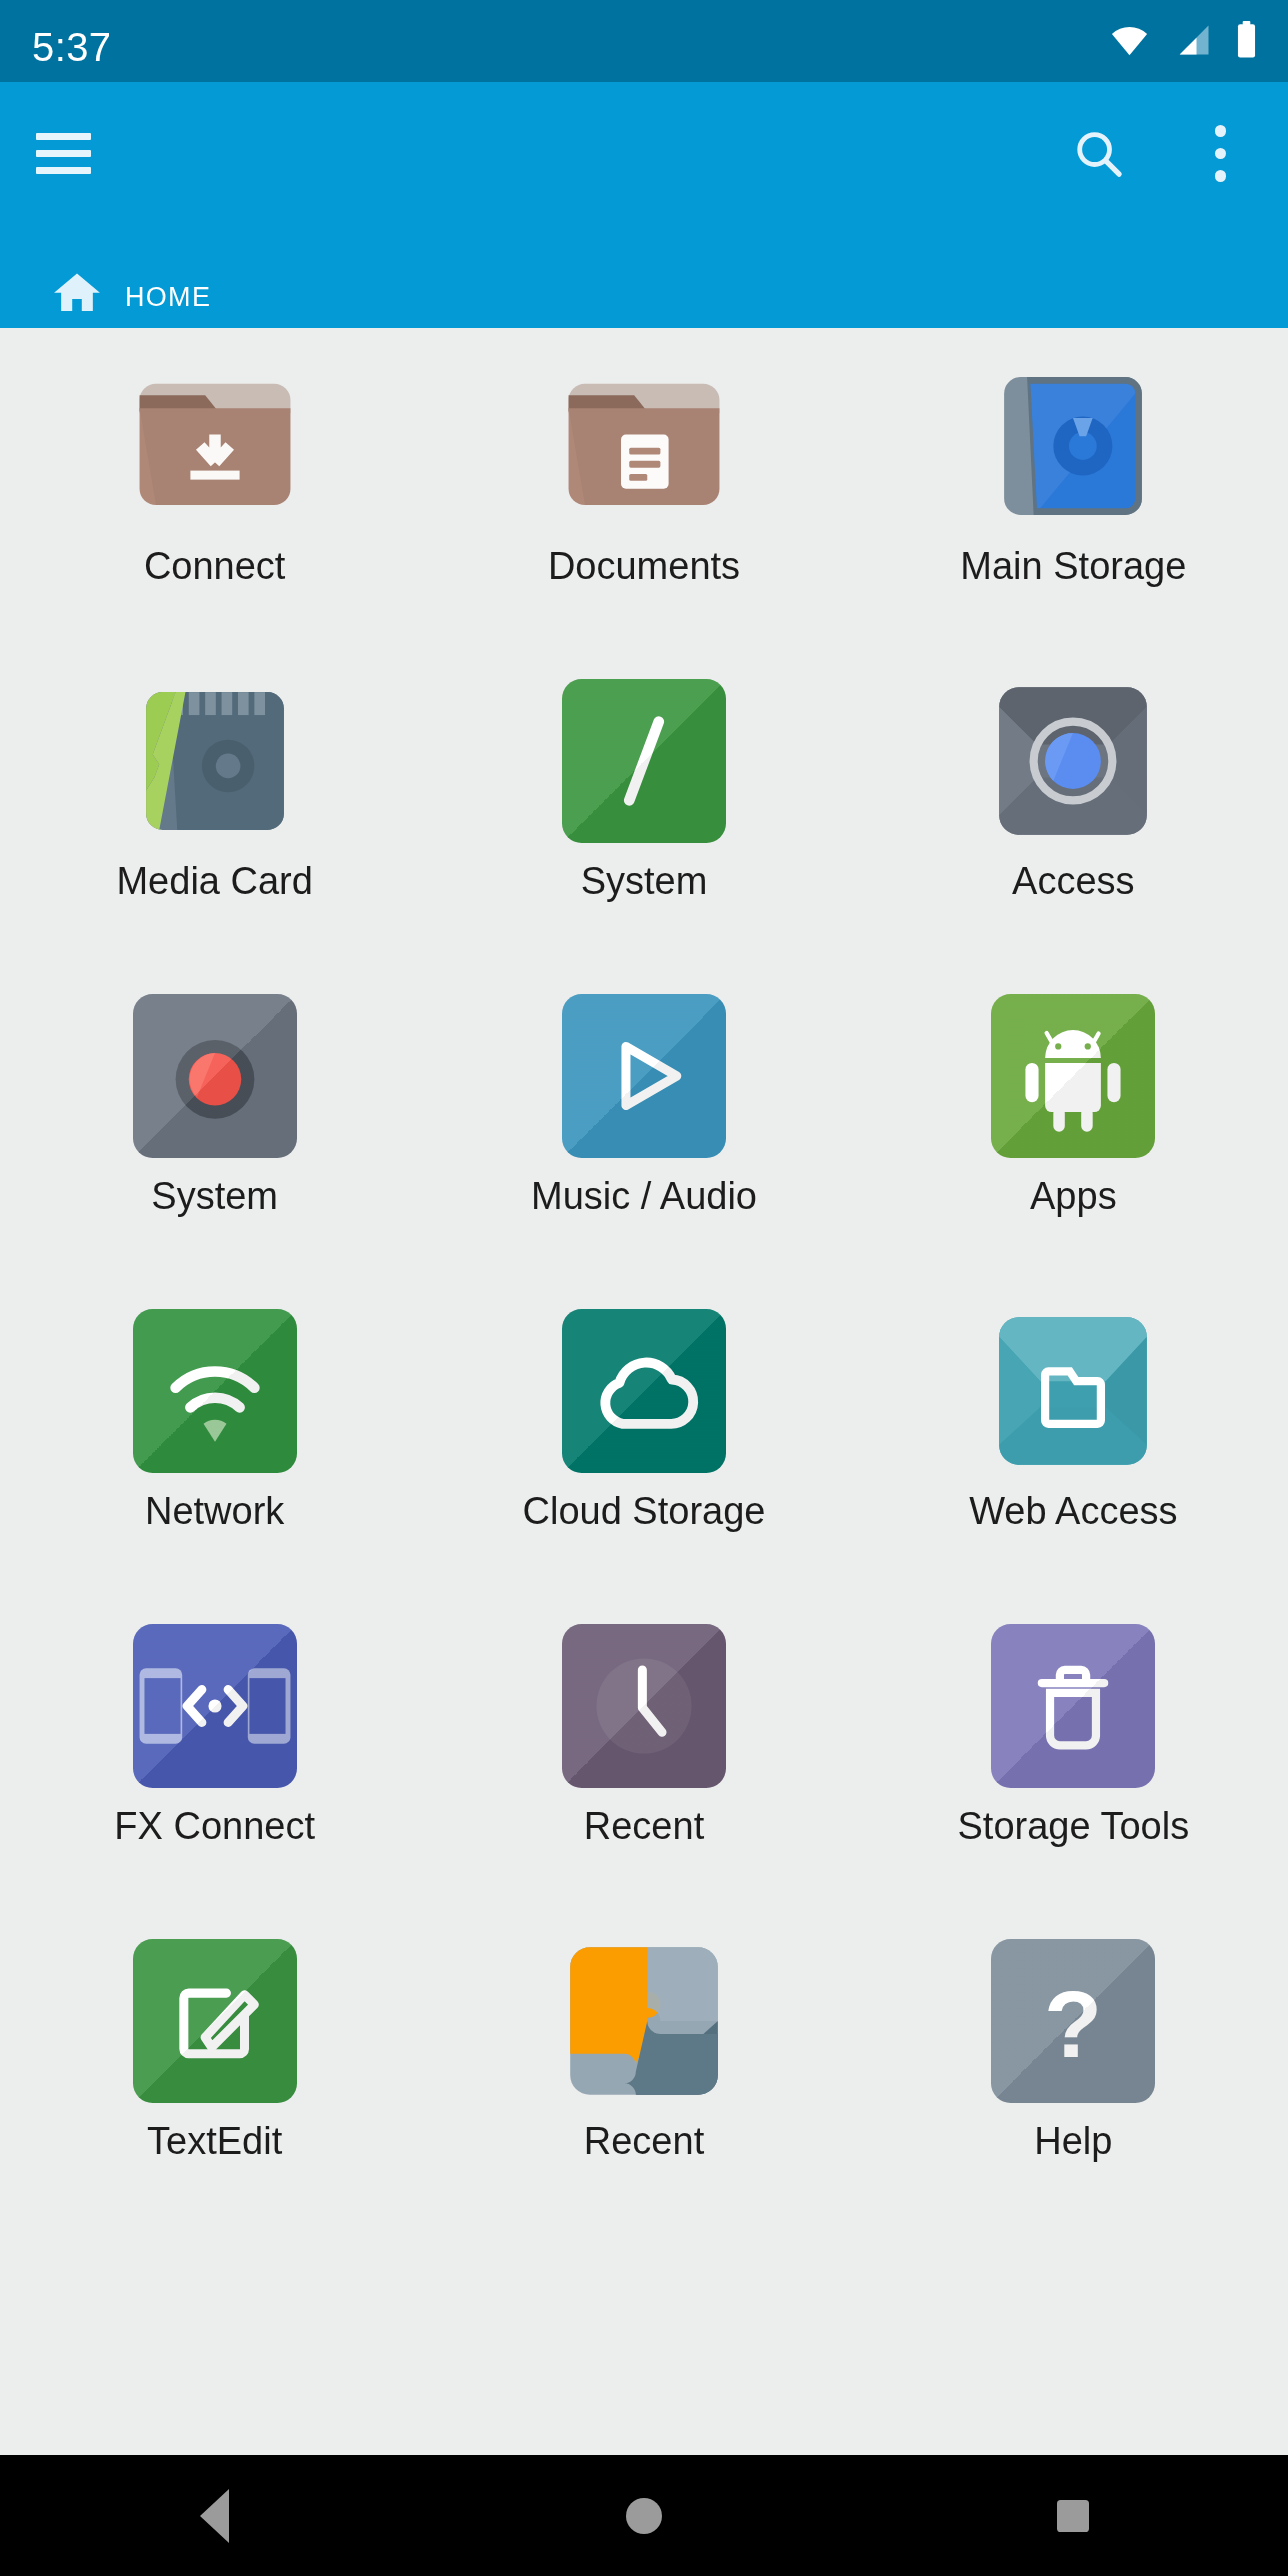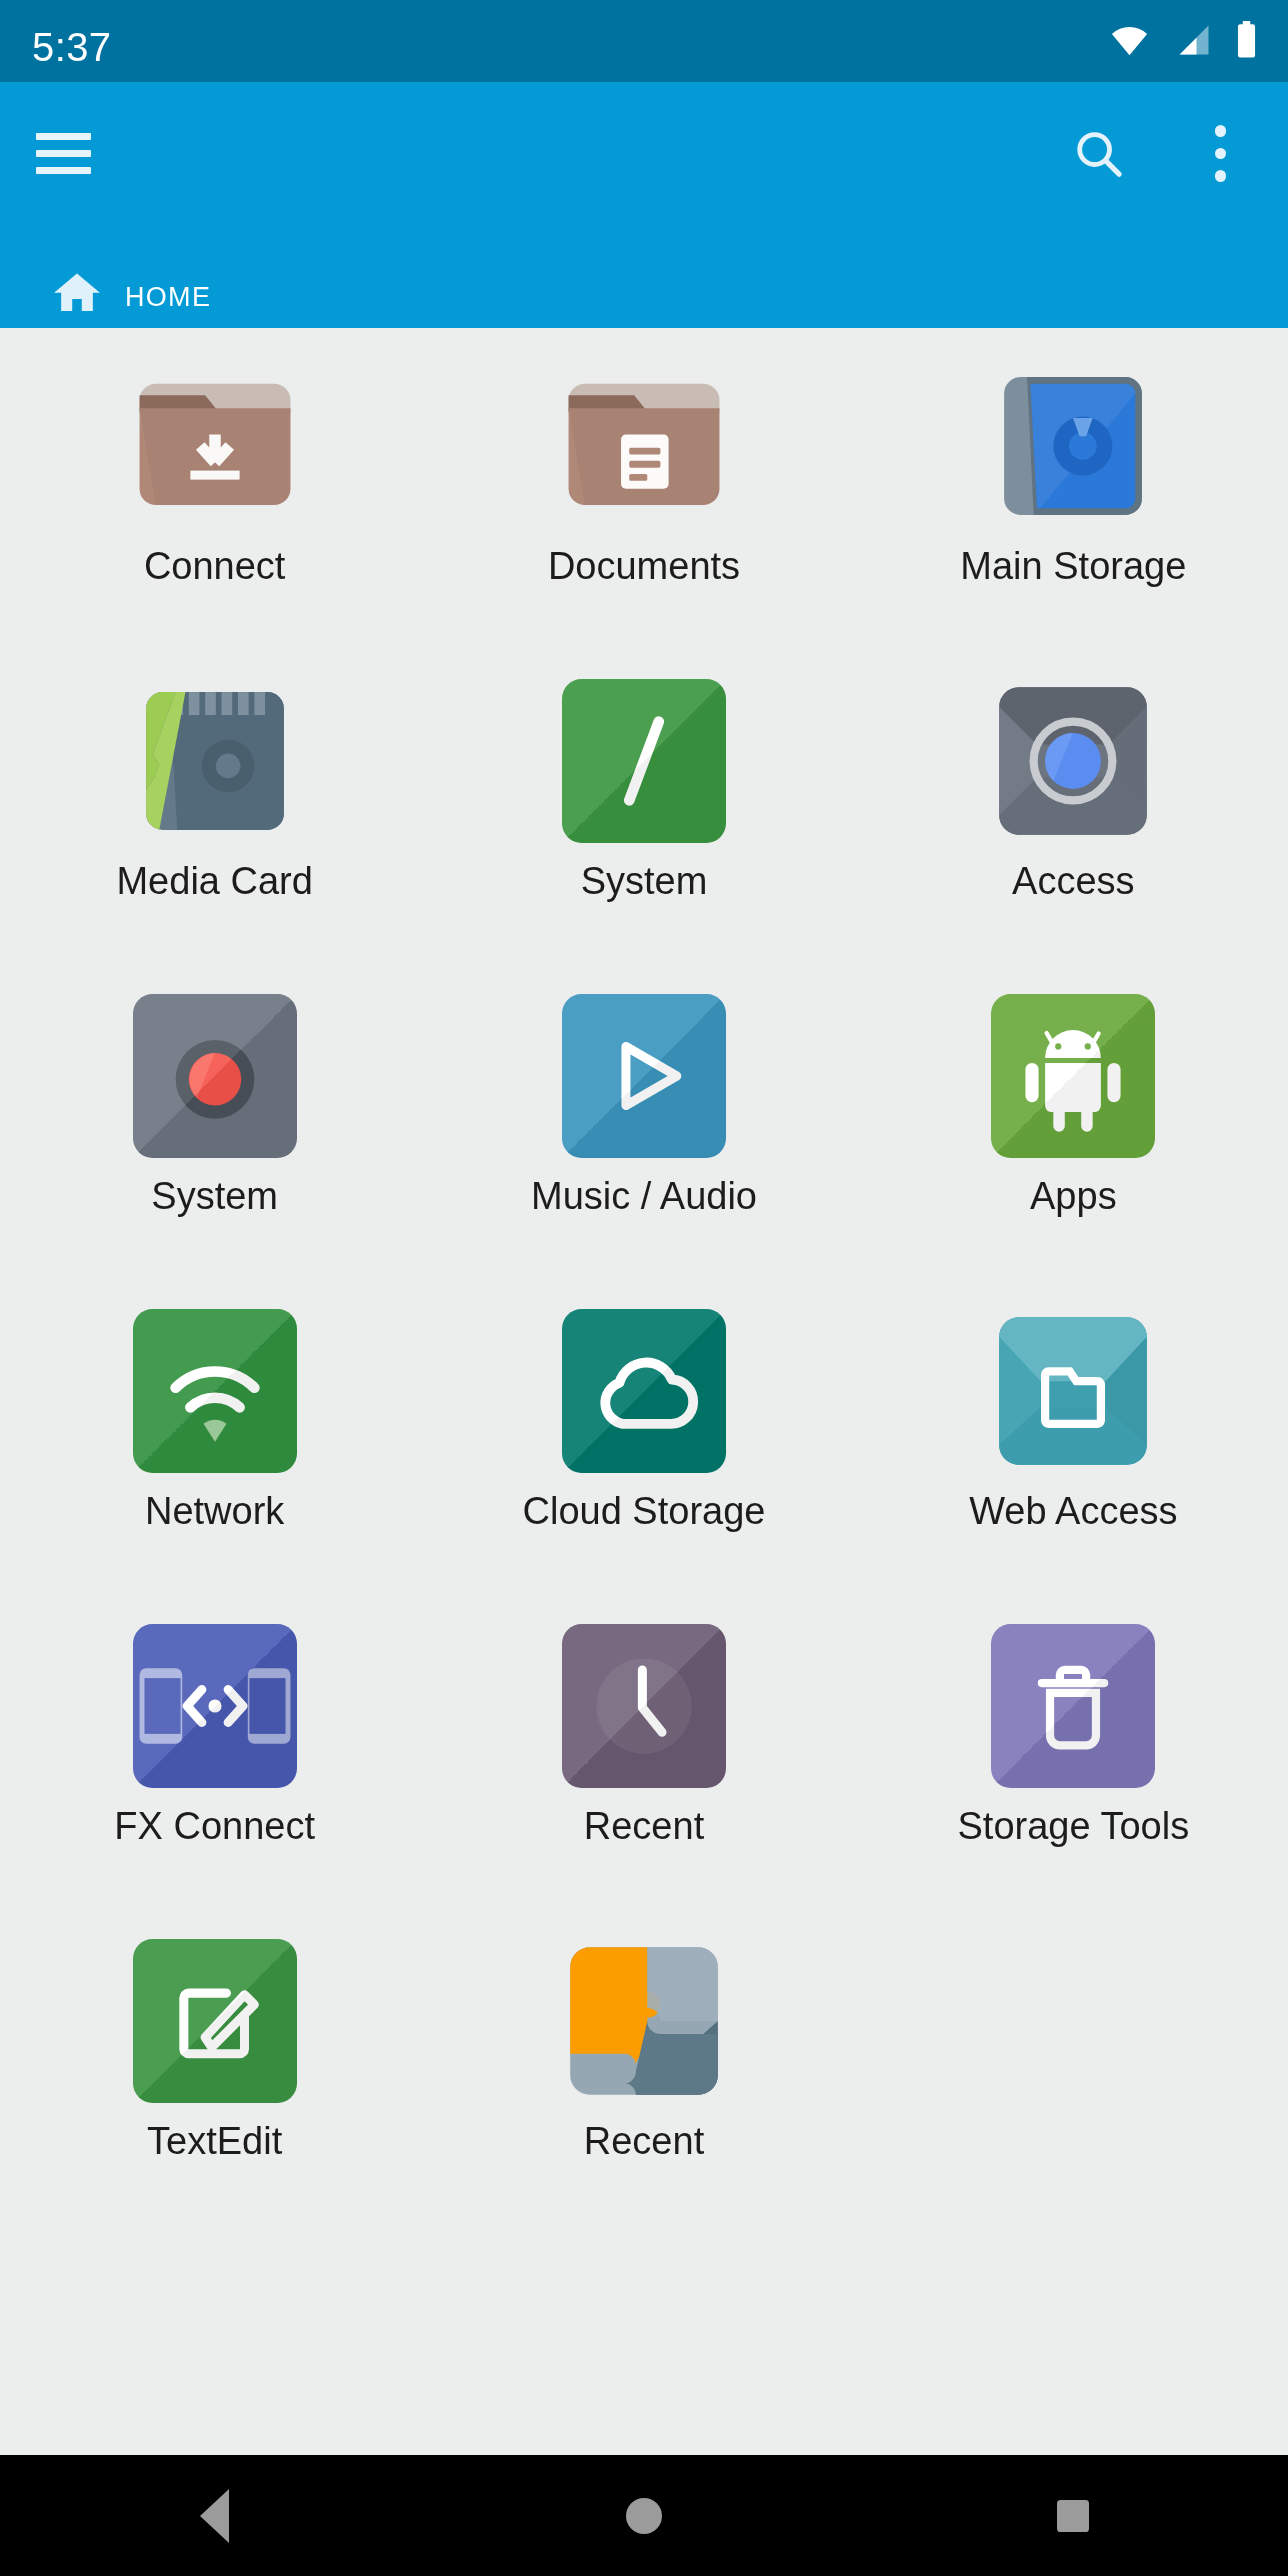--- a/index.html
+++ b/index.html
@@ -373,20 +373,28 @@
           <path d="M95 50 v33 a12 12 0 0 1 -12 12 H45 Z" fill="#54707f"></path>
           <path d="M5 17 a12 12 0 0 1 12-12 h35 v27 a8 8 0 0 1 8 8 a8 8 0 0 1 -8 8 v22 a7 7 0 0 0 -7 7 a7 7 0 0 0 -7 -7 H5 Z" fill="#fb9d00"></path>
           <path d="M52 5 h31 a12 12 0 0 1 12 12 v33 H60 a8 8 0 0 0 -8 -8 Z" fill="#9fb0bb" opacity="0.9"></path>
           <path d="M52 50 a8 8 0 0 0 8 8 h35 v25 a12 12 0 0 1 -12 12 H45 a7 7 0 0 0 -7 -7 a7 7 0 0 0 7 -7 Z" fill="#5d7886"></path>
           <path d="M56 30 a8 8 0 0 1 8 -8 a8 8 0 0 1 -8 -8 Z" fill="none"></path>
         </svg>
       </div>
       <div class="label">Recent</div>
     </div>
 
+    <div class="cell">
+      <div class="tile gloss" style="background:#7d8d99">
+        <svg viewBox="0 0 100 100">
+          <text x="50" y="72" text-anchor="middle" font-family="Liberation Sans, sans-serif" font-size="58" font-weight="bold" fill="#ffffff">?</text>
+        </svg>
+      </div>
+      <div class="label">Help</div>
+    </div>
 
   </div>
 
   <div class="navbar">
     <div class="nav-btn">
       <div class="nav-back"></div>
     </div>
     <div class="nav-btn">
       <div class="nav-home"></div>
     </div>

